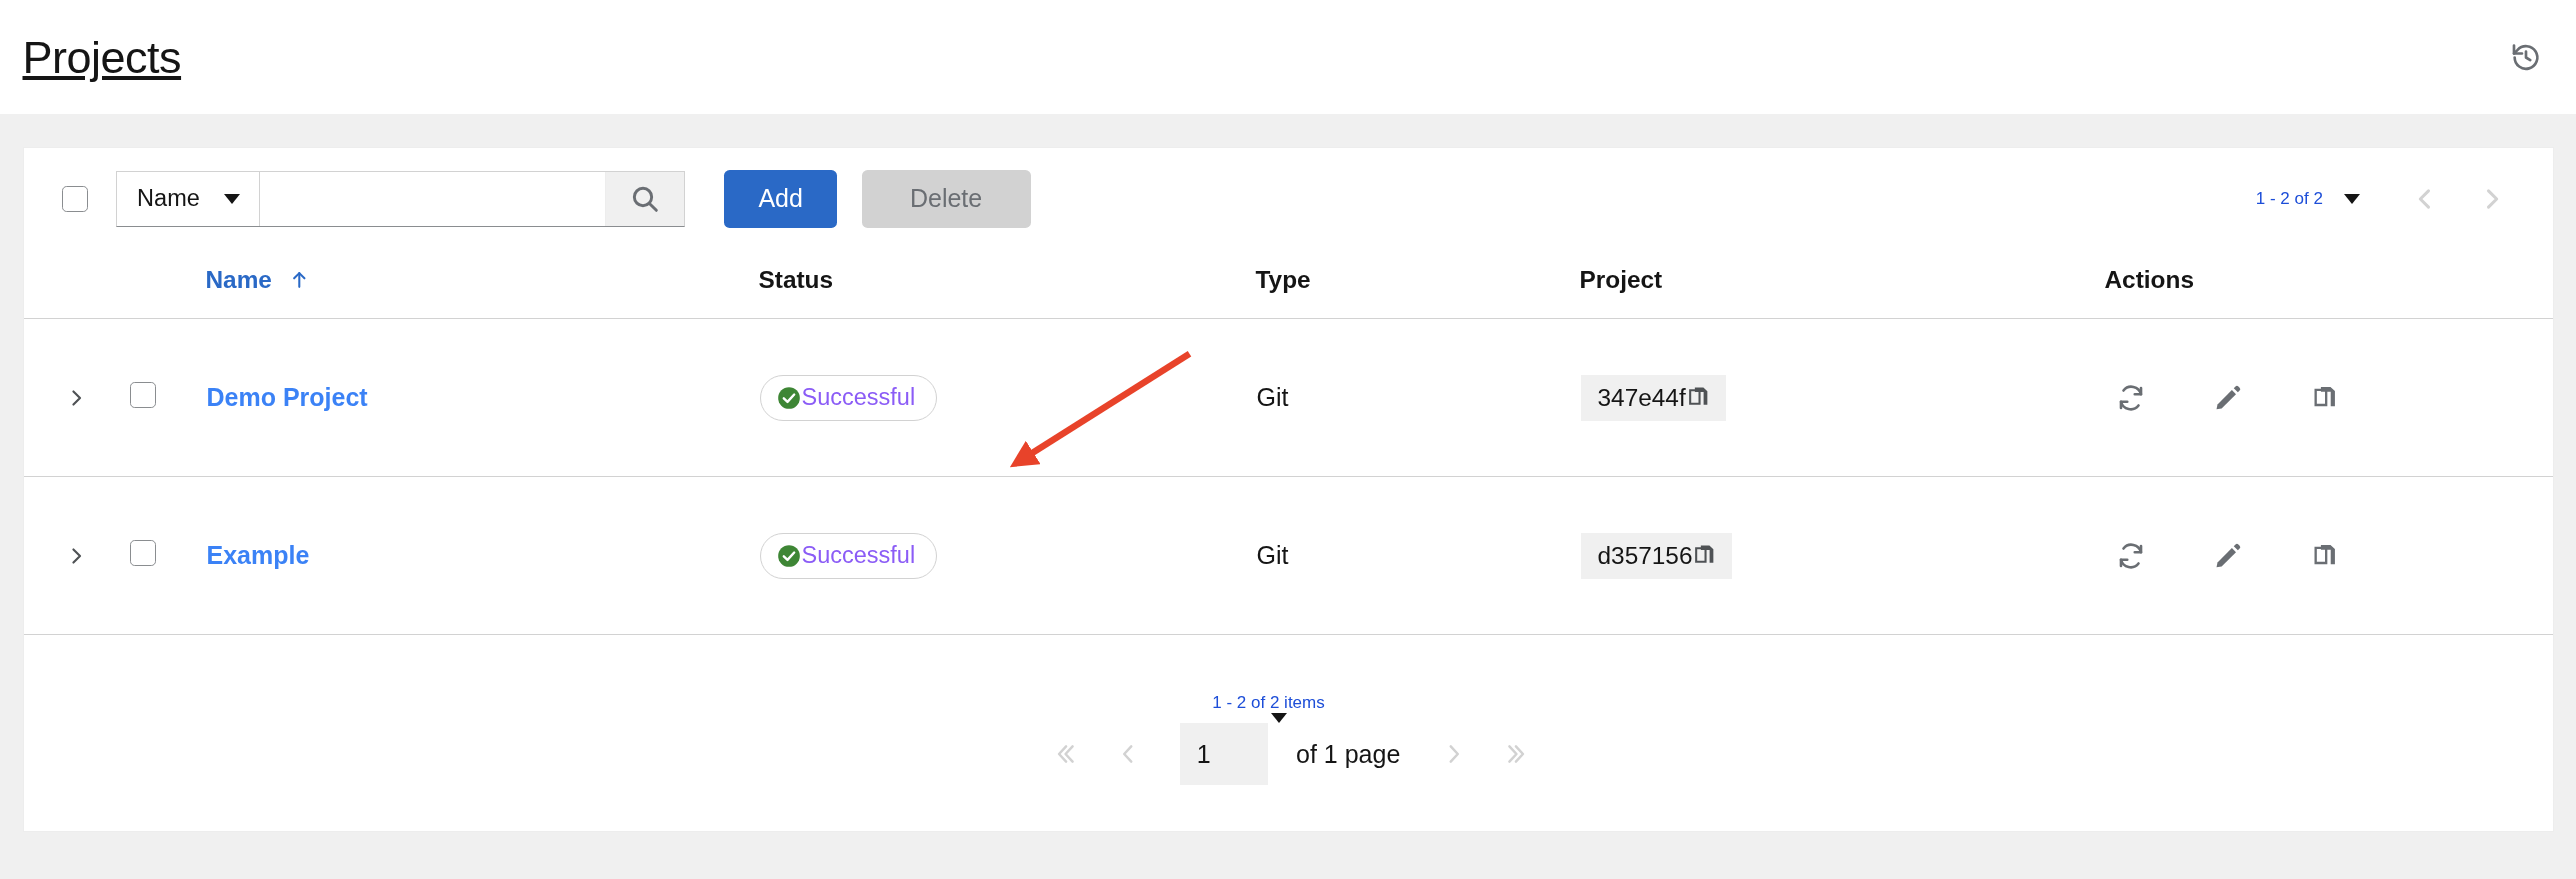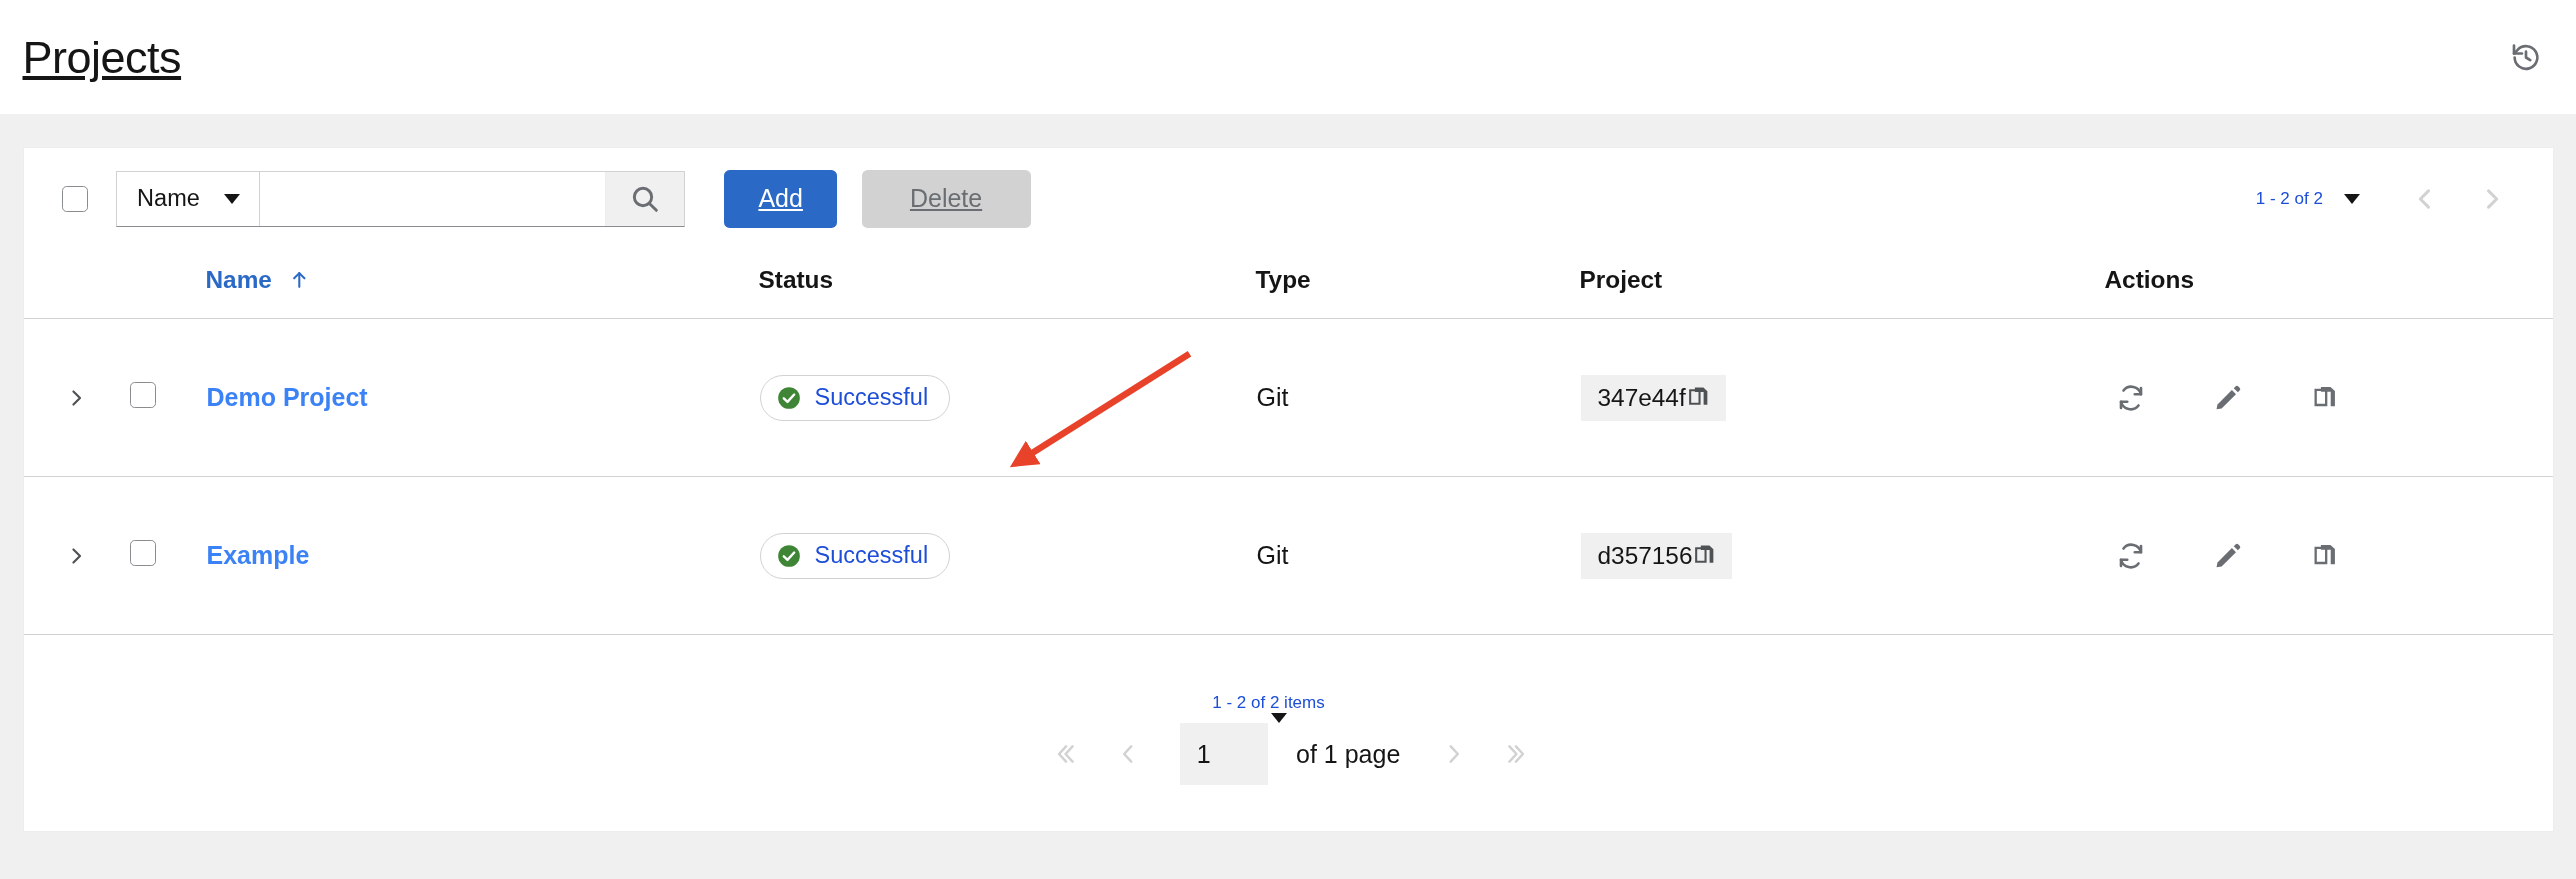--- a/index.html
+++ b/index.html
@@ -125,21 +125,20 @@
 
   .btn {
     height: 58px;
     border: none;
     border-radius: 5.6px;
     font-size: 25px;
     font-family: "Liberation Sans", sans-serif;
     cursor: pointer;
     padding: 0 28px;
     line-height: 1;
-    text-decoration: underline;
   }
   .btn-primary {
     background: #2a69c6;
     color: #ffffff;
     margin-left: 39px;
     min-width: 113px;
   }
   .btn-disabled {
     background: #d2d2d2;
     color: #6a6e73;
@@ -230,27 +229,26 @@
     color: #3b82f6;
     font-weight: 700;
     font-size: 25px;
     text-decoration: none;
     cursor: pointer;
   }
 
   .status-pill {
     display: inline-flex;
     align-items: center;
-    gap: 13px;
     border: 0.9px solid #d2d2d2;
     border-radius: 38px;
     background: #ffffff;
     padding: 8.4px 20.6px 8.4px 15px;
     font-size: 23.5px;
-    color: #1d4ed8;
+    color: #8b5cf6;
     white-space: nowrap;
   }
 
   .rev-chip {
     display: inline-flex;
     align-items: center;
     background: #f0f0f0;
     padding: 9.4px 15px 9.4px 17px;
     font-size: 24.4px;
     color: #151515;

